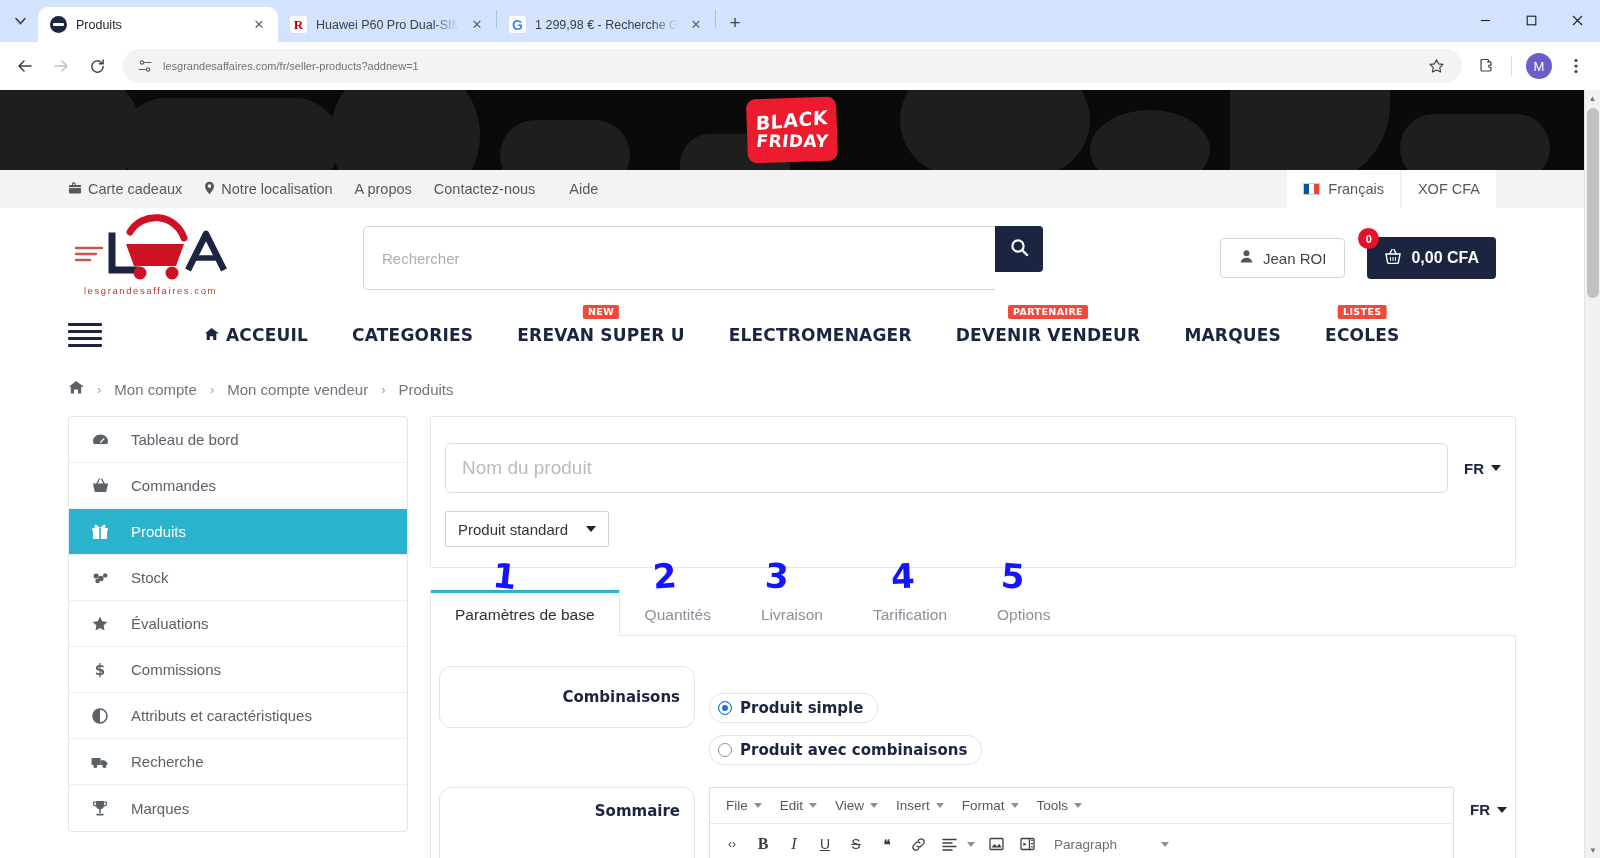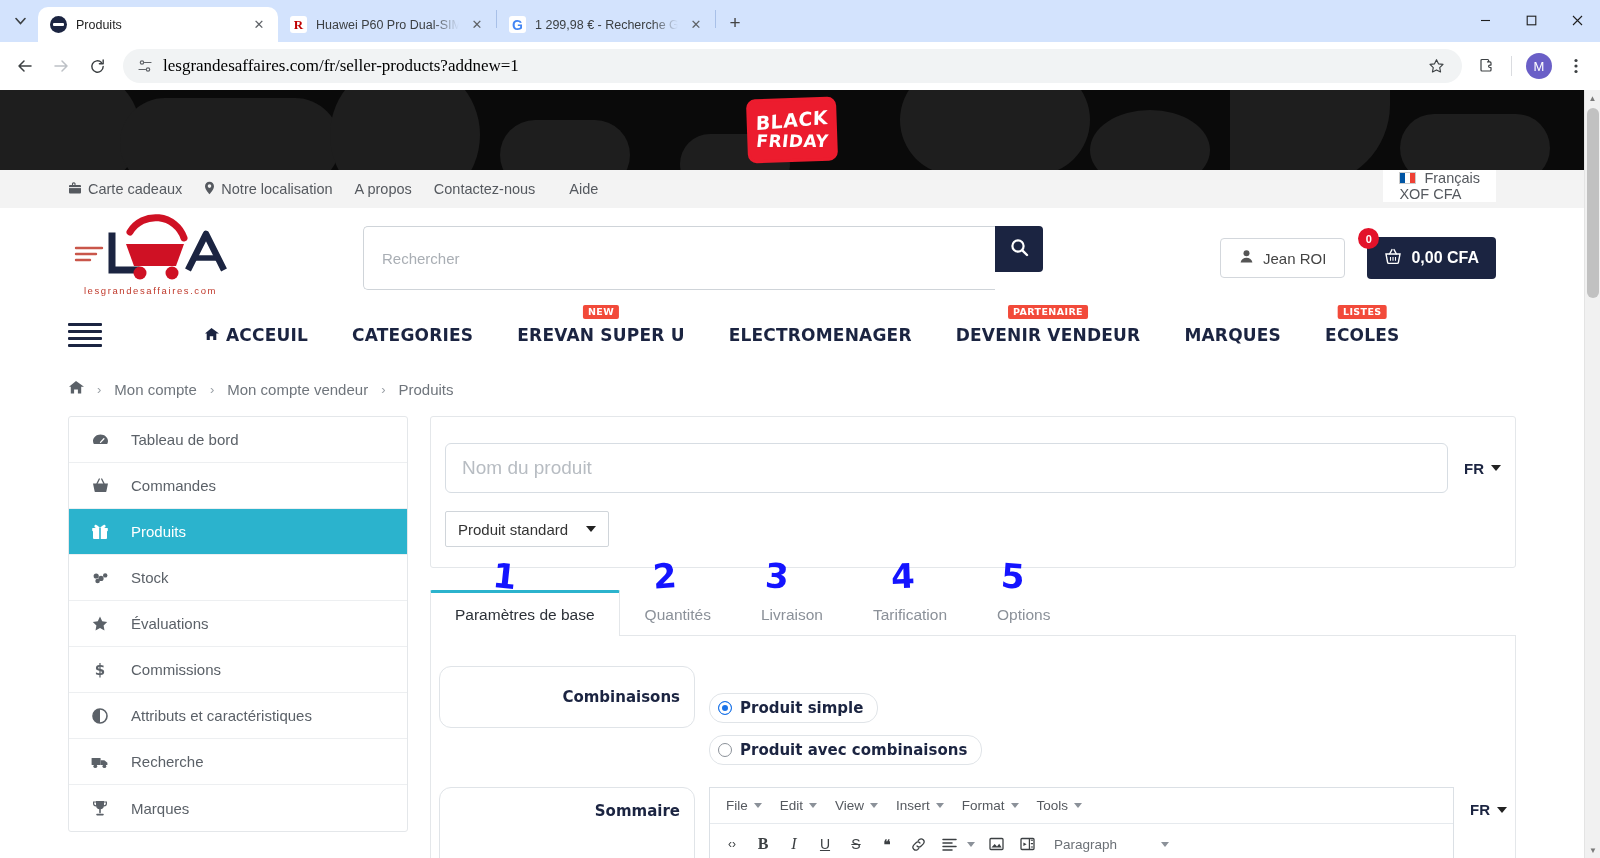--- a/index.html
+++ b/index.html
@@ -77,21 +77,21 @@
     width: 34px; height: 34px; border-radius: 50%; display: flex;
     align-items: center; justify-content: center; cursor: pointer; color: #3c4043;
     flex: 0 0 34px;
   }
   .nav-btn.disabled { color: #bdc1c6; }
   .omnibox {
     flex: 1; height: 34px; background: #f1f3f4; border-radius: 18px;
     display: flex; align-items: center; padding: 0 10px 0 14px;
     margin: 0 7px; gap: 10px; cursor: text;
   }
-  .omnibox-url { font-size: 17px; color: #000000; flex: 1; font-family: Liberation Serif, serif; }
+  .omnibox-url { font-size: 11px; color: #737373; flex: 1; }
   .omni-icon { display: flex; align-items: center; color: #5f6368; }
   .tb-icon {
     width: 32px; height: 32px; border-radius: 50%; display: flex;
     align-items: center; justify-content: center; cursor: pointer; color: #3c4043;
     flex: 0 0 32px;
   }
   .tb-sep { width: 1px; height: 20px; background: #dadce0; margin: 0 6px; }
   .avatar-btn {
     width: 26px; height: 26px; border-radius: 50%; background: #6a5fc7;
     color: #fff; font-size: 13px; display: flex; align-items: center;
@@ -125,21 +125,21 @@
   .bf-l1 { font-size: 19px; transform: rotate(-3deg) skewX(-6deg); }
   .bf-l2 { font-size: 17px; transform: rotate(2deg) skewX(-6deg); margin-top: 3px; }
 
   
   .utility-bar {
     height: 38px; background: #f3f3f3; display: flex; align-items: center;
     padding: 0 0 0 68px; font-size: 14.5px; color: #55595f;
   }
   .util-link { display: flex; align-items: center; gap: 6px; margin-right: 22px; cursor: pointer; white-space: nowrap; }
   .util-link.gap-extra { margin-left: 12px; }
-  .util-right { margin-left: auto; display: flex; align-items: stretch; height: 100%; padding-right: 88px; flex-direction: column; }
+  .util-right { margin-left: auto; display: flex; align-items: stretch; height: 100%; padding-right: 88px; }
   .util-pill {
     background: #fff; display: flex; align-items: center; gap: 8px;
     padding: 0 16px; font-size: 14.5px; color: #55595f; cursor: pointer;
     margin-left: 2px;
   }
   .flag-fr { width: 17px; height: 12px; display: flex; border: 1px solid #ccc; flex: 0 0 17px; }
   .flag-fr i { flex: 1; height: 100%; display: block; }
 
   
   .header-row {

